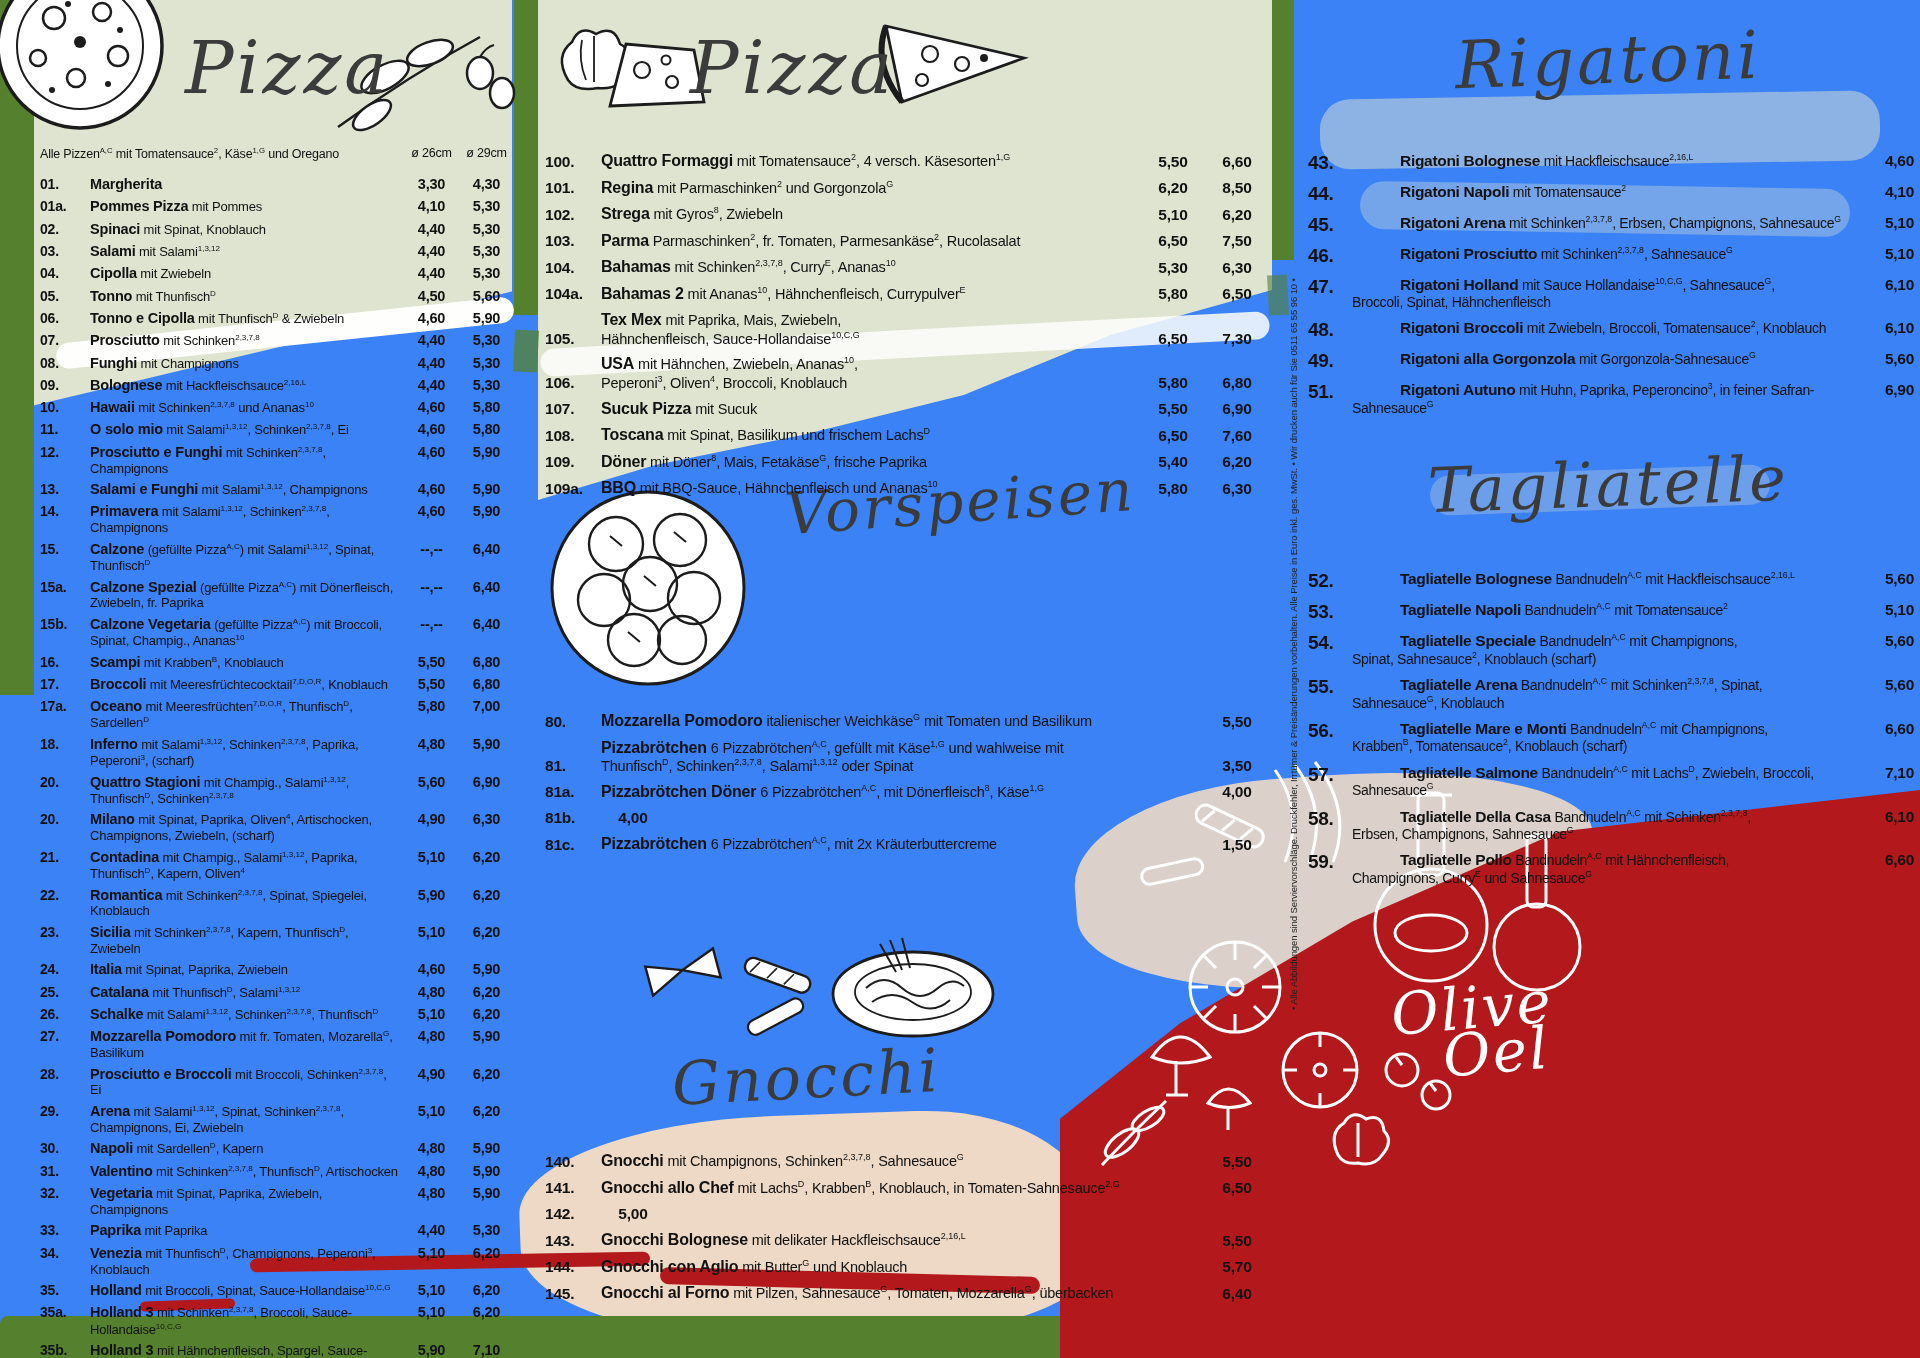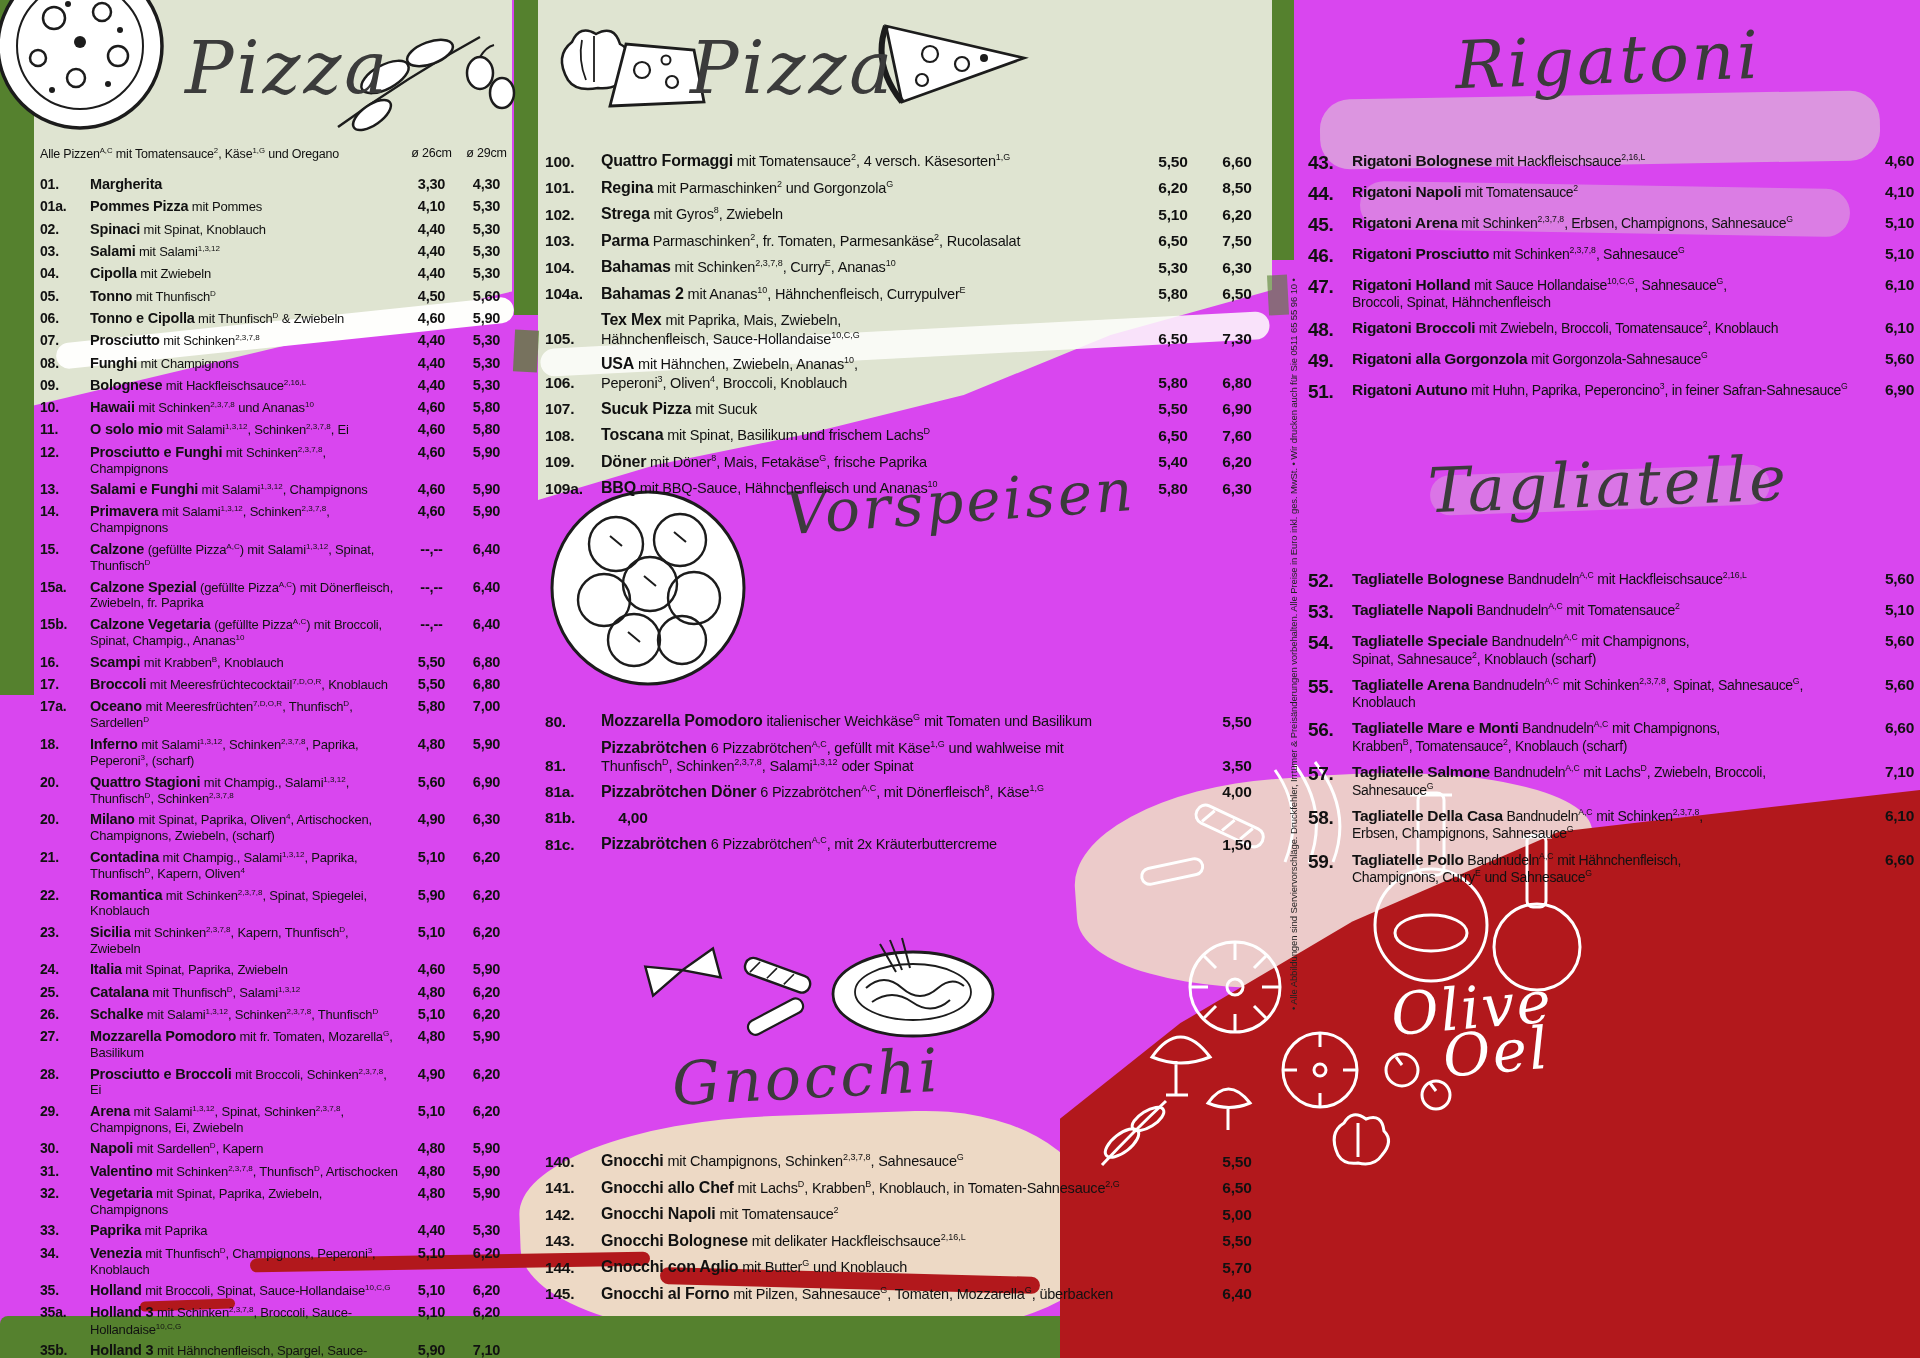--- a/index.html
+++ b/index.html
@@ -1,16 +1,16 @@
 <!DOCTYPE html>
 <html><head>
 <meta charset="utf-8">
 <style>
   html,body{margin:0;padding:0;background:#888;}
-  .page{position:relative;width:1920px;height:1358px;background:#d946ef;overflow:hidden;
+  .page{position:relative;width:1920px;height:1358px;background:#3b82f6;overflow:hidden;
         font-family:"Liberation Sans",sans-serif;color:#111;}
   
   .left-panel{position:absolute;left:0;top:0;width:512px;height:470px;background:#dfe4d1;
         clip-path:polygon(0 0,100% 0,100% 62%,0 88%);}
   .mid-panel{position:absolute;left:538px;top:0;width:734px;height:500px;background:#dfe4d1;
         clip-path:polygon(0 0,100% 0,100% 58%,78% 67%,58% 79%,36% 87%,16% 93%,0 100%);}
   .white-streak{position:absolute;background:#fefefc;border-radius:18px;}
   .edge-stripe{position:absolute;background:#55812e;}
   .texture{position:absolute;background:#dfe4d1;border-radius:30px;}
   .beige{position:absolute;background:#edd9c5;}
@@ -42,21 +42,21 @@
   
   .list-mid{left:545px;width:724px;font-size:14.5px;letter-spacing:-0.2px;}
   .list-mid .row{margin-bottom:8px;line-height:1.16;align-items:flex-end;}
   .list-mid .num{flex:0 0 56px;font-size:15.5px;}
   .list-mid .nm{font-size:16px;}
   .list-mid .pr{flex:0 0 64px;font-size:15.5px;}
   
   .list-right{left:1308px;width:606px;font-size:14px;letter-spacing:-0.3px;}
   .list-right .row{margin-bottom:9px;line-height:1.16;}
   .list-right .num{flex:0 0 44px;font-size:19px;}
-  .list-right .nm{font-size:15.5px;}
+  .list-right .nm{font-size:15.5px;margin-left:48px;}
   .list-right .pr{flex:0 0 60px;font-size:15.5px;text-align:right;}
   
   .side-note{position:absolute;left:1288px;top:1010px;width:840px;font-size:9.5px;color:#222;
         transform:rotate(-90deg);transform-origin:0 0;letter-spacing:-0.1px;}
   .logo{position:absolute;left:1393px;top:985px;color:#fff;font-family:"DejaVu Serif",serif;
         font-style:italic;font-size:58px;line-height:0.8;transform:rotate(-5deg);letter-spacing:2px;}
   .logo .l2{margin-left:48px;}
   svg{position:absolute;}
 </style>
 </head>
@@ -566,21 +566,20 @@
         <span class="txt"><b class="nm">Gnocchi</b> <span class="ds">mit Champignons, Schinken<sup>2,3,7,8</sup>, Sahnesauce<sup>G</sup></span></span>
         <span class="pr">5,50</span>
       </div>
       <div class="row">
         <span class="num">141.</span>
         <span class="txt"><b class="nm">Gnocchi allo Chef</b> <span class="ds">mit Lachs<sup>D</sup>, Krabben<sup>B</sup>, Knoblauch, in Tomaten-Sahnesauce<sup>2,G</sup></span></span>
         <span class="pr">6,50</span>
       </div>
       <div class="row">
         <span class="num">142.</span>
-        <span class="txt"><b class="nm">Gnocchi Napoli</b> <span class="ds">mit Tomatensauce<sup>2</sup></span></span>
         <span class="pr">5,00</span>
       </div>
       <div class="row">
         <span class="num">143.</span>
         <span class="txt"><b class="nm">Gnocchi Bolognese</b> <span class="ds">mit delikater Hackfleischsauce<sup>2,16,L</sup></span></span>
         <span class="pr">5,50</span>
       </div>
       <div class="row">
         <span class="num">144.</span>
         <span class="txt"><b class="nm">Gnocchi con Aglio</b> <span class="ds">mit Butter<sup>G</sup> und Knoblauch</span></span>

